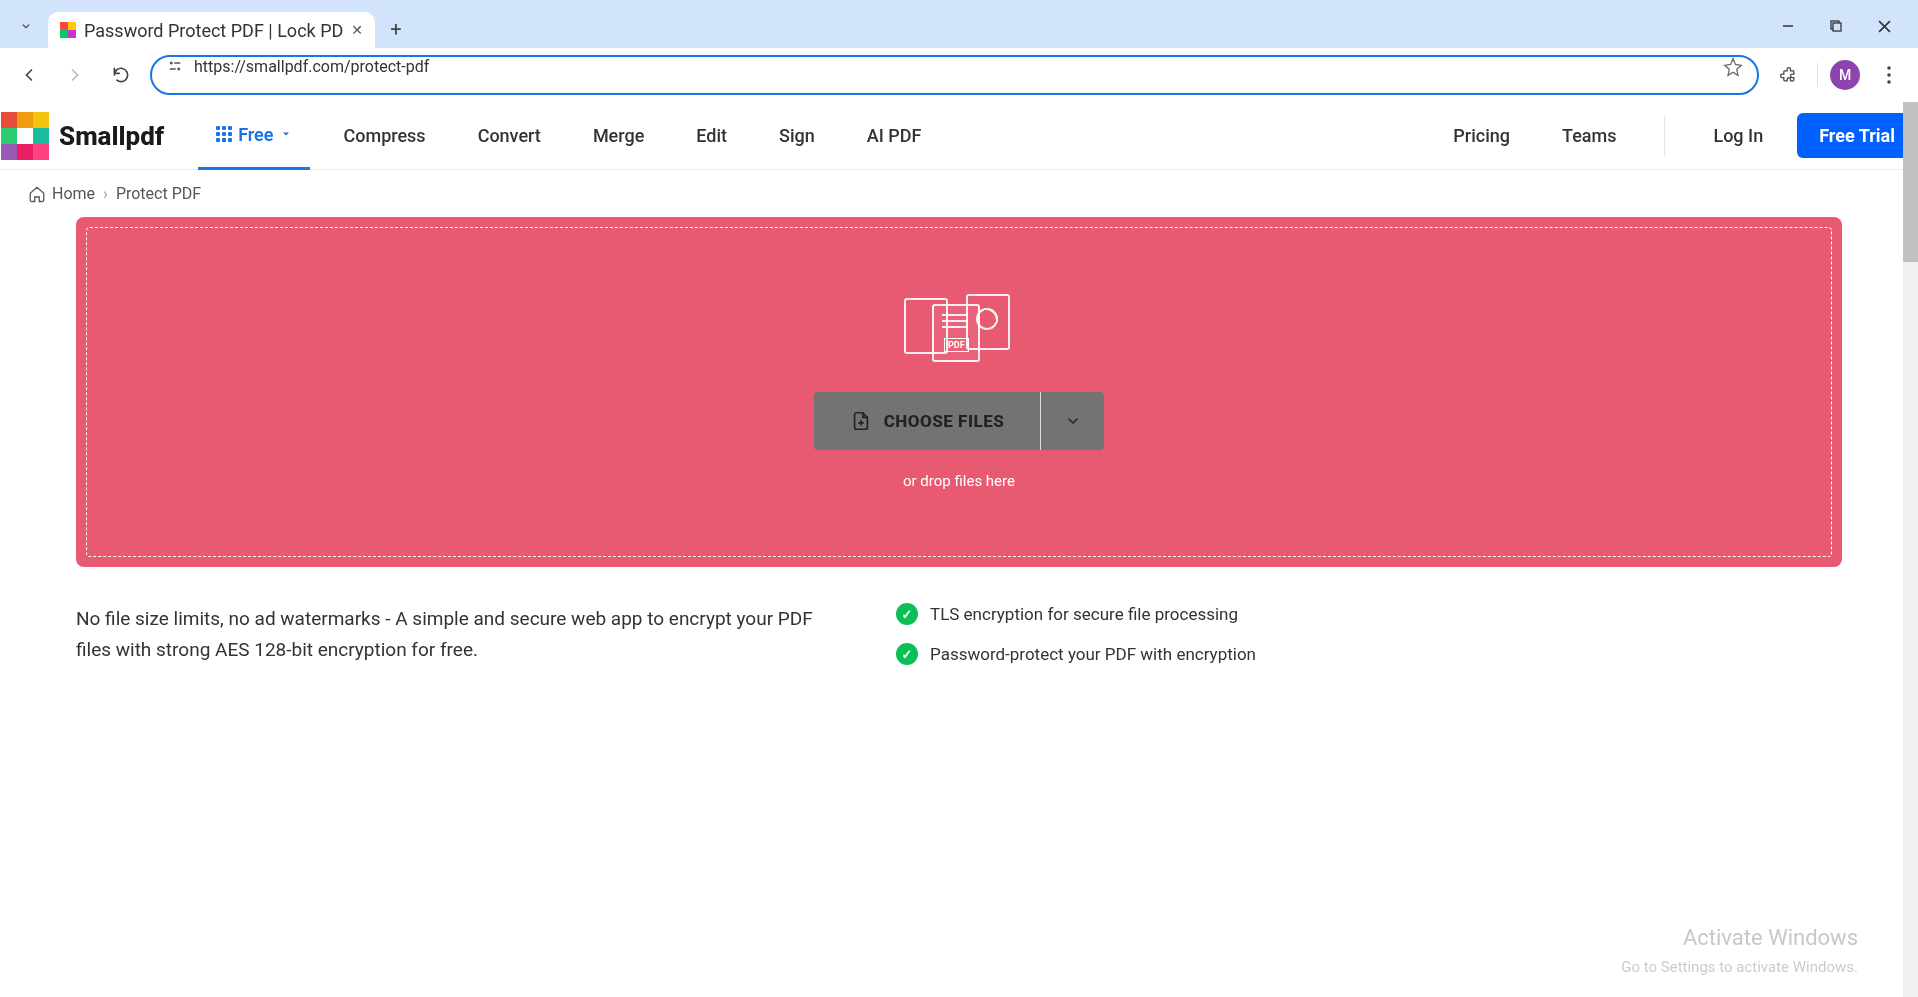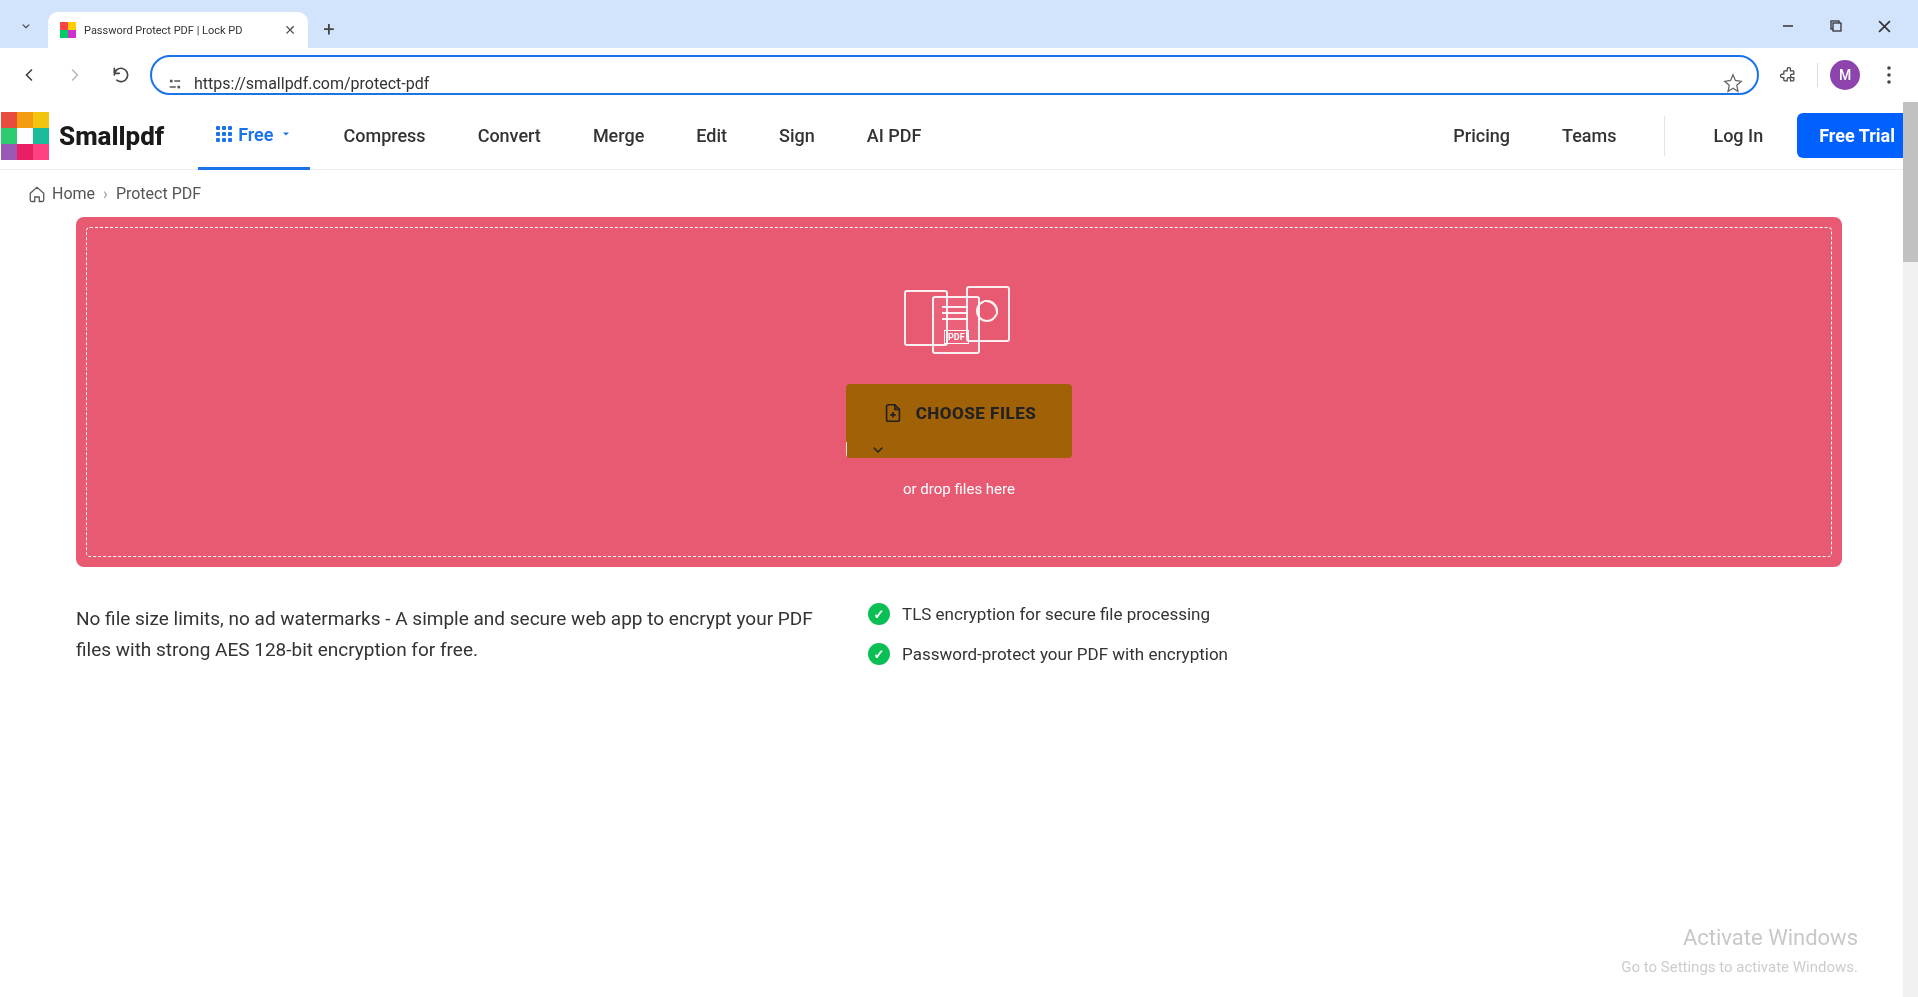--- a/index.html
+++ b/index.html
@@ -4,30 +4,30 @@
 <style>
 * { margin: 0; padding: 0; box-sizing: border-box; }
 body { font-family: -apple-system, BlinkMacSystemFont, "Segoe UI", Roboto, sans-serif; background: #fff; overflow: hidden; }
 
 
 .browser-top { background: #d2e3fc; height: 48px; display: flex; align-items: flex-end; padding: 0 8px; }
 .tab-dropdown { display:flex; align-items:center; justify-content:center; width:36px; height:36px; margin-bottom:4px; cursor:pointer; }
 .tab { background: #fff; border-radius: 10px 10px 0 0; display: flex; align-items: center; padding: 0 12px; height: 36px; min-width: 260px; gap: 8px; margin-left: 4px; margin-bottom: 0;}
 .tab-favicon { width:16px; height:16px; display:grid; grid-template-columns:1fr 1fr; grid-template-rows:1fr 1fr; }
 .tab-favicon span:nth-child(1){background:#f44;} .tab-favicon span:nth-child(2){background:#fc0;} .tab-favicon span:nth-child(3){background:#0c6;} .tab-favicon span:nth-child(4){background:#c3c;}
-.tab-title { font-size: 11px; color: #333; white-space: nowrap; overflow: hidden; text-overflow: ellipsis; flex: 1; }
+.tab-title { font-size: 18px; color: #333; white-space: nowrap; overflow: hidden; text-overflow: ellipsis; flex: 1; }
 .tab-close { font-size: 14px; color: #555; cursor: pointer; }
 .new-tab { width: 30px; height: 30px; display:flex; align-items:center; justify-content:center; font-size: 20px; color:#444; cursor:pointer; margin-bottom:4px; margin-left:6px;}
 .window-controls { margin-left:auto; display:flex; gap:20px; padding:0 12px 8px 0; }
 .window-controls div { width:28px; height:28px; display:flex; align-items:center; justify-content:center; cursor:pointer; font-size:14px; color:#333; }
 
 .browser-bar { background:#fff; height:54px; display:flex; align-items:center; padding:0 12px; gap:12px; border-bottom:1px solid transparent; }
 .nav-icon { width:34px; height:34px; display:flex; align-items:center; justify-content:center; cursor:pointer; color:#444; border-radius:50%; }
 .nav-icon.disabled { color:#bbb; cursor:default; }
-.url-bar { flex:1; height:40px; border:2px solid #1a73e8; border-radius:22px; display:flex; align-items:flex-end; padding:0 14px; gap:10px; }
+.url-bar { flex:1; height:40px; border:2px solid #1a73e8; border-radius:22px; display:flex; align-items:flex-start; padding:0 14px; gap:10px; }
 .url-text { font-size:16px; color:#333; flex:1; white-space:nowrap; }
 .star-icon { color:#666; cursor:pointer; }
 .ext-icon { width:34px; height:34px; display:flex; align-items:center; justify-content:center; cursor:pointer; color:#444; }
 .avatar { width:30px; height:30px; border-radius:50%; background:#8e44ad; color:#fff; font-size:14px; font-weight:500; display:flex; align-items:center; justify-content:center; cursor:pointer; }
 .divider-v { width:1px; height:24px; background:#ddd; }
 
 
 .page-wrapper { position:relative; height: calc(997px - 48px - 54px); overflow-y:auto; }
 .site-nav { height:68px; display:flex; align-items:center; padding:0 1px; border-bottom:1px solid #eee; gap:16px; }
 .logo { display:flex; align-items:center; gap:10px; cursor:pointer; margin-right:18px; }
@@ -57,26 +57,26 @@
 .file-shape { position:absolute; border:2px solid rgba(255,255,255,.9); border-radius:3px; background:transparent; }
 .file-shape.xls { left:0; top:4px; width:44px; height:56px; }
 .file-shape.pdf { left:28px; top:10px; width:48px; height:58px; z-index:2; background:rgba(255,255,255,.05); }
 .file-shape.ppt { left:62px; top:0; width:44px; height:56px; }
 .pdf-label { position:absolute; left:40px; top:44px; font-size:9px; font-weight:700; color:#fff; border:1px solid #fff; padding:1px 3px; z-index:3; }
 .file-lines { position:absolute; left:38px; top:20px; z-index:3; }
 .file-lines div { width:26px; height:2px; background:rgba(255,255,255,.9); margin-bottom:4px; }
 .ppt-pie { position:absolute; left:72px; top:14px; width:22px; height:22px; border:2px solid rgba(255,255,255,.9); border-radius:50%; }
 .ppt-pie::after { content:''; position:absolute; top:-2px; right:-2px; width:12px; height:12px; border-top:2px solid rgba(255,255,255,.9); border-right:2px solid rgba(255,255,255,.9); background:#e85a72; border-top-right-radius:12px; }
 
-.choose-wrap { display:flex; background:#a16207; border-radius:4px; overflow:hidden;flex-direction:column; }
+.choose-wrap { display:flex; background:#737373; border-radius:4px; overflow:hidden; }
 .choose-btn { display:flex; align-items:center; gap:12px; padding:18px 36px; font-size:17px; font-weight:800; color:#222; letter-spacing:.5px; cursor:pointer; }
 .choose-dropdown { border-left:1px solid #ddd; width:64px; display:flex; align-items:center; justify-content:center; cursor:pointer; }
 .drop-text { color:#fff; font-size:15px; }
 
-.below { display:flex; padding:36px 76px; gap:52px; }
+.below { display:flex; padding:36px 76px; gap:80px; }
 .desc { flex:1; font-size:19px; line-height:1.65; color:#333; max-width:740px; }
 .features { flex:0 0 auto; display:flex; flex-direction:column; gap:18px; }
 .feature { display:flex; align-items:center; gap:12px; font-size:17px; color:#333; }
 .check { width:22px; height:22px; border-radius:50%; background:#0abf53; display:flex; align-items:center; justify-content:center; color:#fff; font-size:13px; font-weight:700; }
 
 .watermark { position:absolute; right:60px; bottom:18px; color:#ccc; font-size:15px; pointer-events:none; text-align:right; line-height:1.6; }
 .watermark .line1 { font-size:22px; color:#c8c8c8; }
 
 .scrollbar-track { position:absolute; right:0; top:0; width:15px; height:100%; background:#f1f1f1; }
 .scrollbar-thumb { position:absolute; right:0; top:0; width:15px; height:160px; background:#c1c1c1; }

